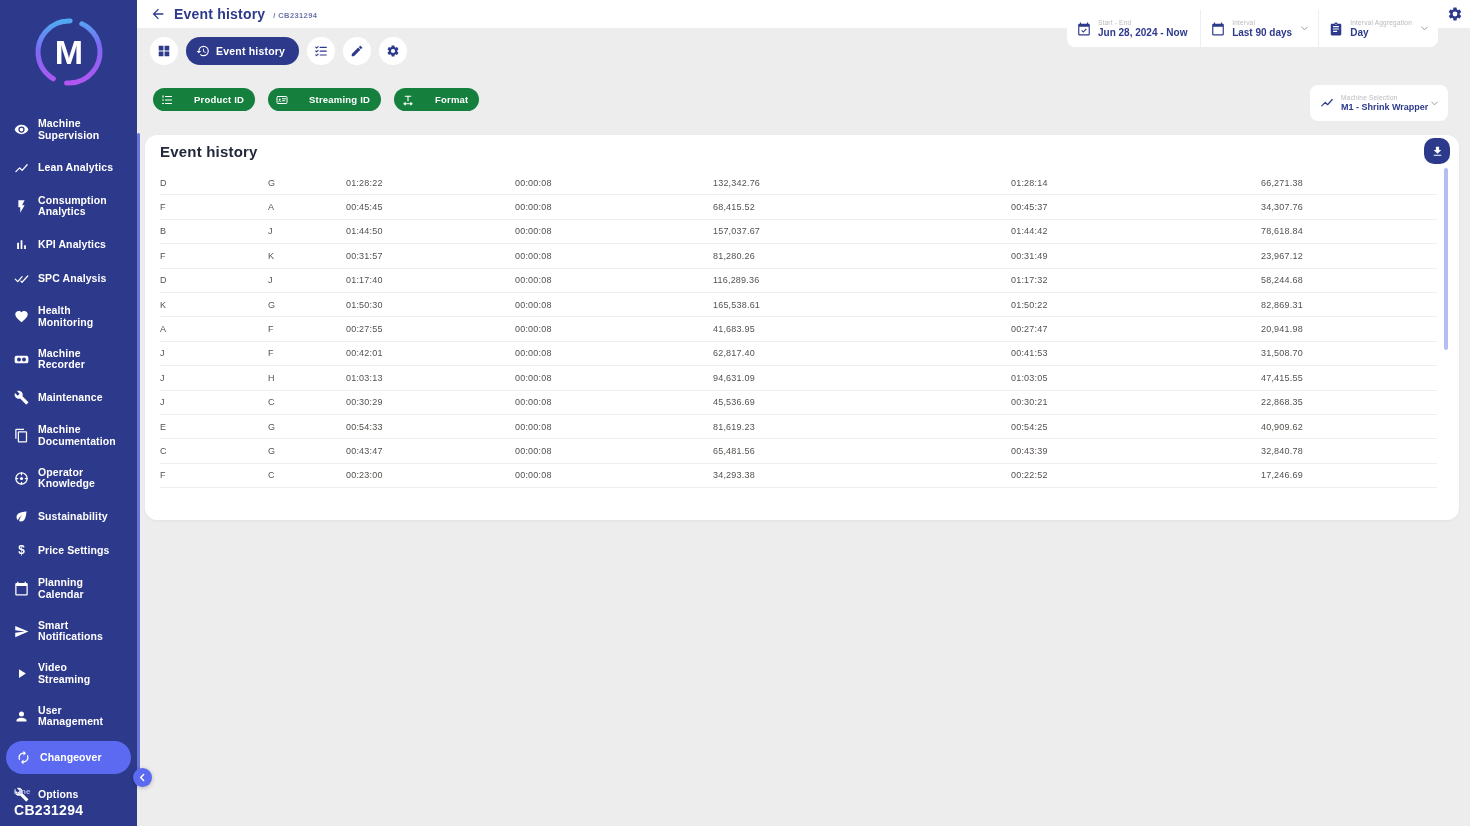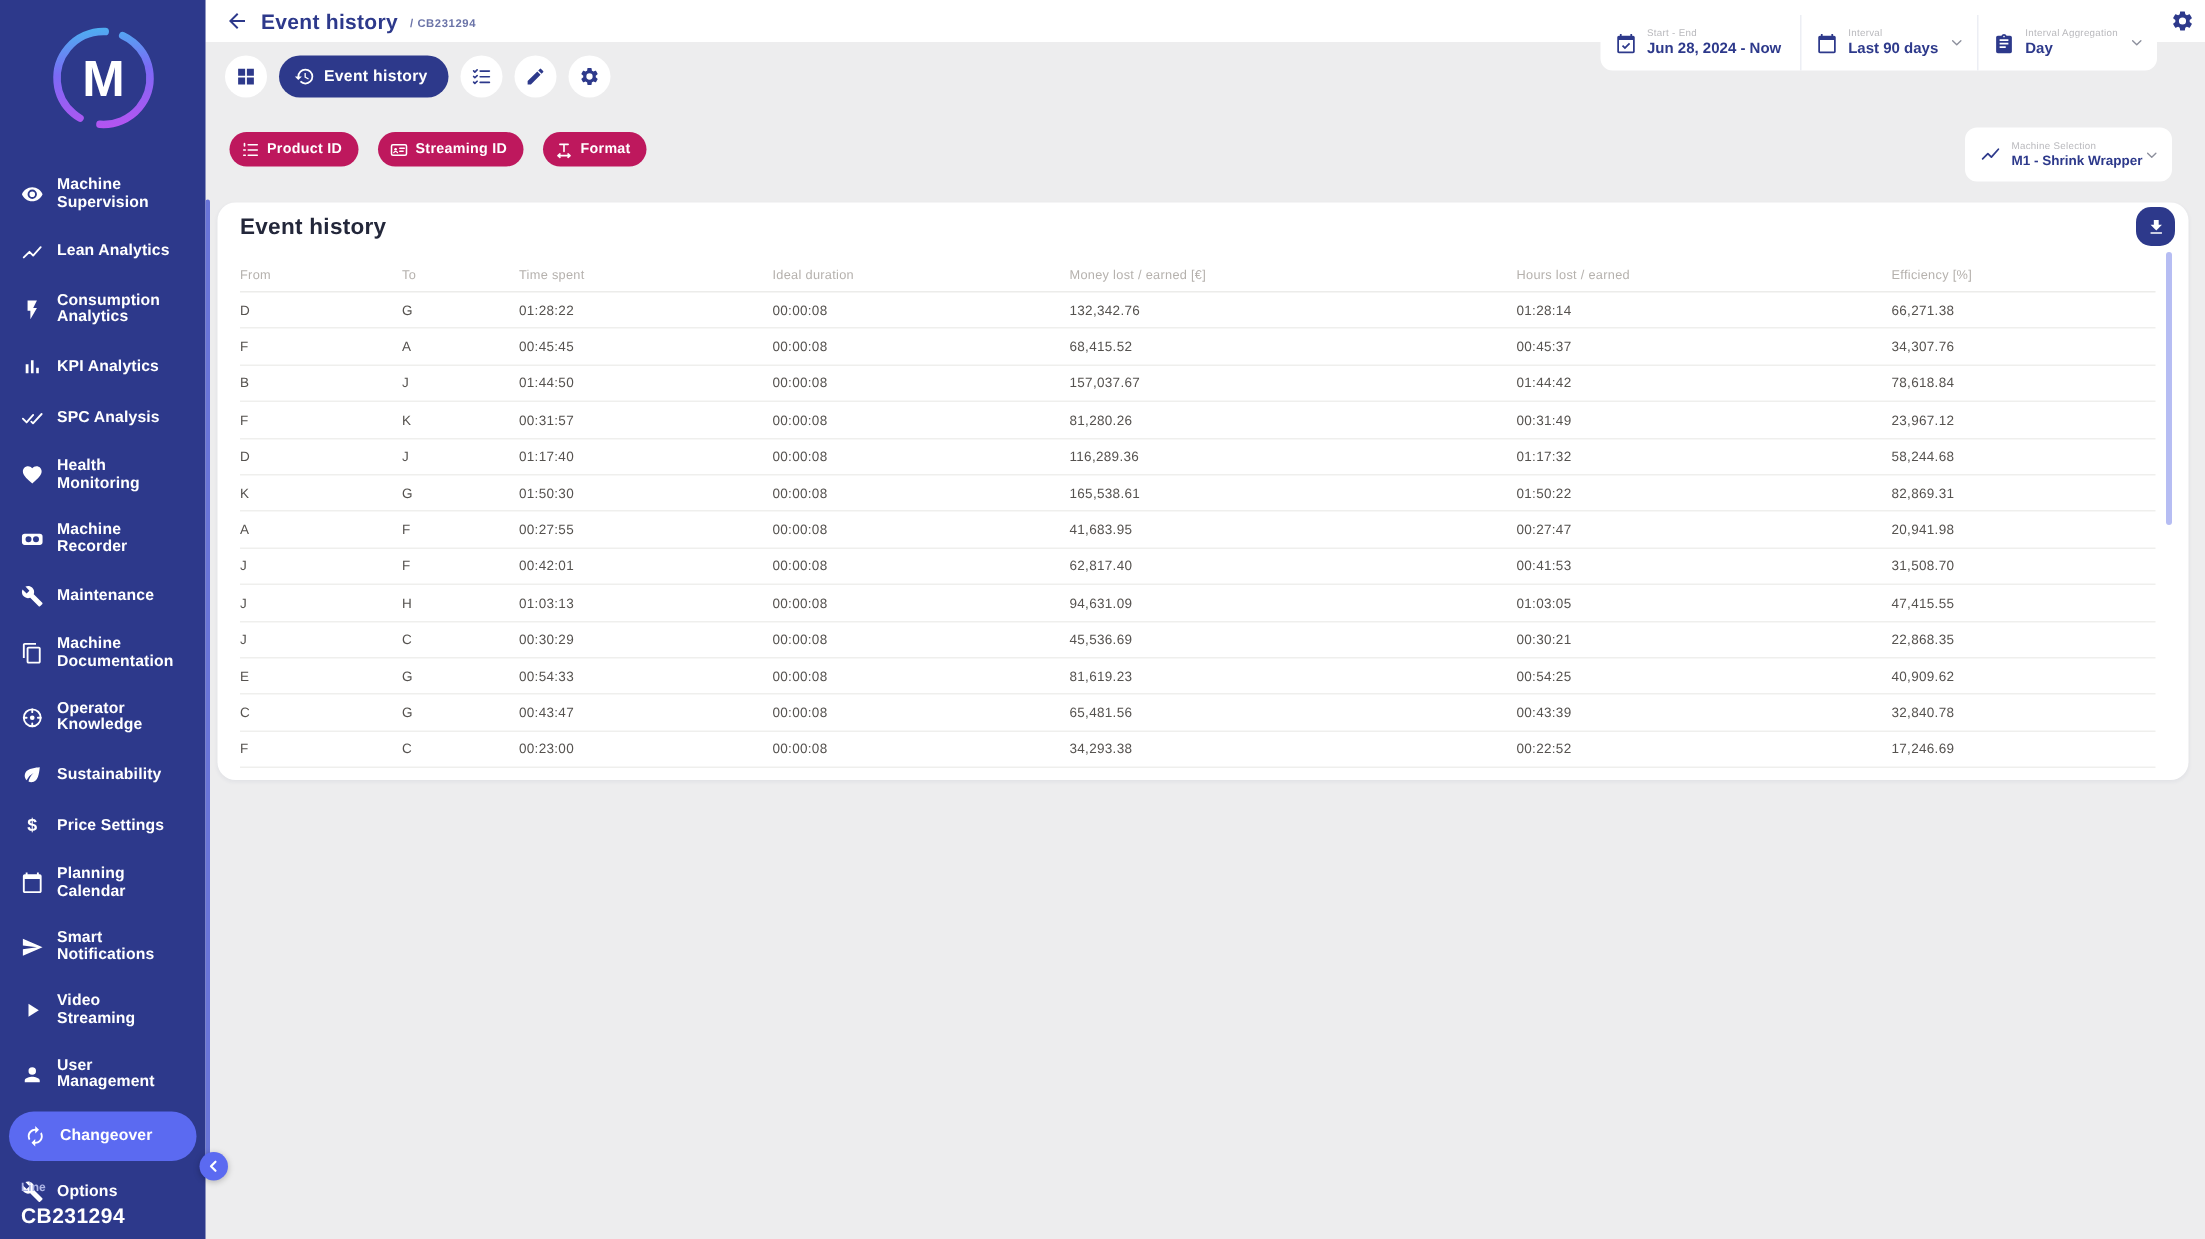--- a/index.html
+++ b/index.html
@@ -48,21 +48,21 @@
   .ctrl-ic { width:14px; height:14px; color:#2d398b; flex:0 0 14px; }
   .ctrl-ic svg { width:14px; height:14px; }
   .ctrl-texts { display:flex; flex-direction:column; min-width:0; }
   .ctrl-label { font-size:6.5px; color:#b9b9bd; letter-spacing:.2px; margin-bottom:1px; white-space:nowrap; }
   .ctrl-value { font-size:10px; color:#2d398b; font-weight:bold; white-space:nowrap; }
   .ctrl-chev { width:11px; height:11px; color:#8c8f9c; margin-left:auto; flex:0 0 11px; }
   .ctrl-chev svg { width:11px; height:11px; }
 
   
   .filter-row { position:absolute; left:16px; top:88px; display:flex; gap:13px; }
-  .filter-btn { height:23px; border-radius:12px; background:#be185d; color:#fff; display:flex; align-items:center; gap:5px; padding:0 11px 0 8px; cursor:pointer;justify-content:space-between; }
+  .filter-btn { height:23px; border-radius:12px; background:#15803d; color:#fff; display:flex; align-items:center; gap:21px; padding:0 11px 0 8px; cursor:pointer;justify-content:space-between; }
   .filter-btn .ic, .filter-btn .ic svg { width:12px; height:12px; display:inline-flex; }
   .filter-label { font-size:9.5px; font-weight:bold; letter-spacing:.2px; }
 
   
   .machine-card { position:absolute; right:22px; top:85px; width:138px; height:36px; background:#fff; border-radius:8px; display:flex; align-items:center; gap:7px; padding:0 8px 0 10px; cursor:pointer; }
   .machine-card .ctrl-value { font-size:9px; }
 
   
   .card { position:absolute; left:8px; top:135px; width:1314px; height:385px; background:#fff; border-radius:12px; box-shadow:0 1px 3px rgba(40,50,100,.06); }
   .card-title { position:absolute; left:15px; top:8px; font-size:15px; font-weight:bold; color:#23273a; letter-spacing:.2px; }
@@ -421,29 +421,20 @@
     <section class="card">
       <h2 class="card-title">Event history</h2>
       <div class="download-btn">
           <span class="ic">
             <svg viewBox="0 0 24 24" fill="currentColor">
               <path d="M19 9h-4V3H9v6H5l7 7 7-7zM5 18v2h14v-2H5z"></path>
             </svg>
           </span>
         </div>
       <div class="tbl">
-        <div class="tbl-grid tbl-head">
-            <span class="th">From</span>
-            <span class="th">To</span>
-            <span class="th">Time spent</span>
-            <span class="th">Ideal duration</span>
-            <span class="th">Money lost / earned [€]</span>
-            <span class="th">Hours lost / earned</span>
-            <span class="th">Efficiency [%]</span>
-          </div>
         <div>
             <div class="tbl-grid tr">
               <span class="td">D</span>
               <span class="td">G</span>
               <span class="td">01:28:22</span>
               <span class="td">00:00:08</span>
               <span class="td">132,342.76</span>
               <span class="td">01:28:14</span>
               <span class="td">66,271.38</span>
             </div>

